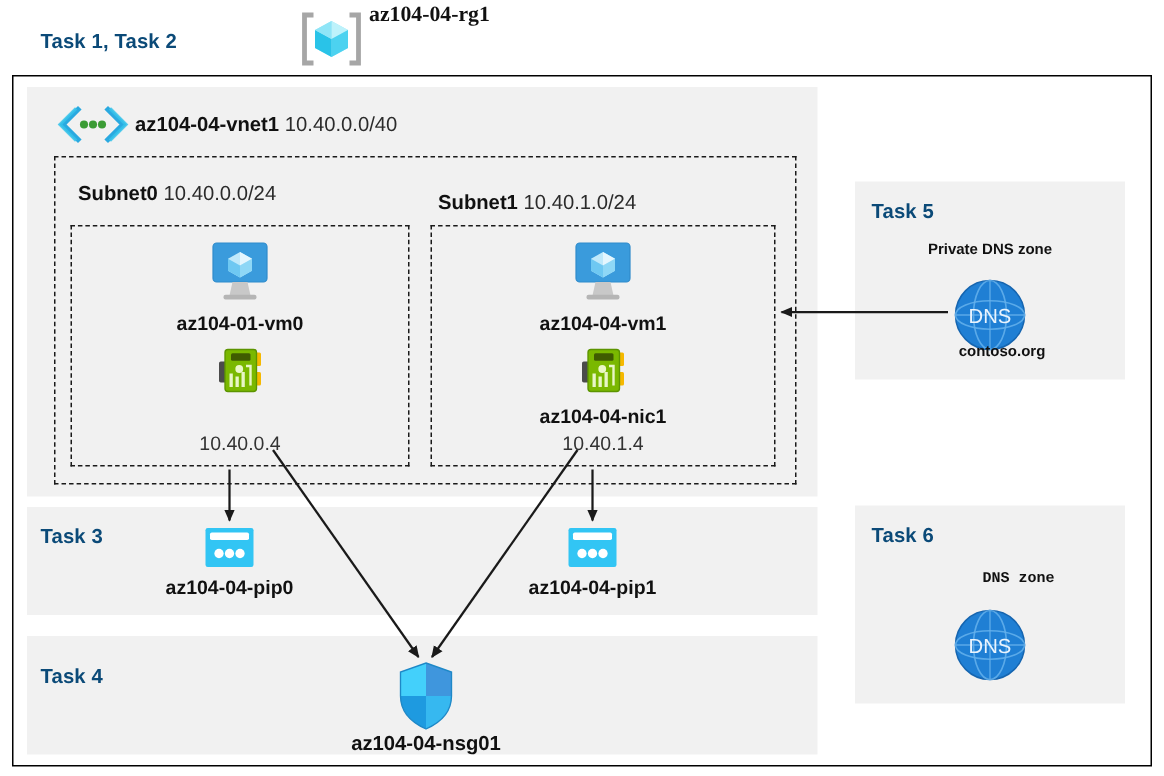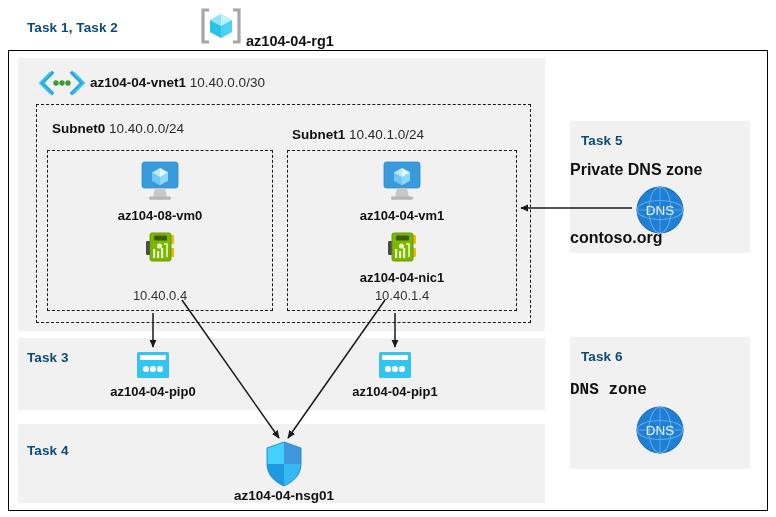--- a/index.html
+++ b/index.html
@@ -28,22 +28,22 @@
   
   .task-label{position:absolute;font-weight:bold;font-size:13.5px;color:#0b4a78;
               letter-spacing:.1px;white-space:nowrap;}
   .node-label{position:absolute;text-align:center;white-space:nowrap;
               font-size:13px;font-weight:bold;color:#111;}
   .node-sub{position:absolute;text-align:center;white-space:nowrap;
             font-size:13px;color:#333;font-weight:normal;}
   .hdr{position:absolute;white-space:nowrap;font-size:13.5px;color:#111;}
   .hdr b{font-weight:bold;text-align:center;}
   .hdr .cidr{font-weight:normal;color:#2b2b2b;}
-  .big-bold{position:absolute;font-weight:bold;font-size:16px;color:#111;
-            white-space:nowrap;}
+  .big-bold{position:absolute;font-weight:bold;font-size:10px;color:#111;
+            text-align:center;white-space:nowrap;}
 
   
   .icon{position:absolute;}
   svg{display:block;overflow:visible;}
   #arrows{position:absolute;left:0;top:0;width:776px;height:517px;
           pointer-events:none;}
 </style>
 </head>
 <body>
 
@@ -56,40 +56,40 @@
       <path d="M10 3 L4 3 L4 35 L10 35" fill="none" stroke="#a6a6a6" stroke-width="3.2"></path>
       <path d="M34 3 L40 3 L40 35 L34 35" fill="none" stroke="#a6a6a6" stroke-width="3.2"></path>
       <polygon points="22,7 33,13 33,25 22,31 11,25 11,13" fill="#9fe9f8"></polygon>
       <polygon points="22,7 33,13 22,19" fill="#bdf2fb"></polygon>
       <polygon points="22,19 33,13 33,25 22,31" fill="#4cd2f0"></polygon>
       <polygon points="22,19 11,13 11,25 22,31" fill="#29c3e8"></polygon>
       <polygon points="22,7 11,13 22,19" fill="#8fe5f7"></polygon>
     </svg>
   </div>
 
-  <div class="big-bold" style="left:246px;top:33px;text-align:left;font-size:14.5px;">az104-04-rg1</div>
+  <div class="big-bold" style="left:246px;top:2px;text-align:left;font-size:14.5px;font-family:Liberation Serif, serif;">az104-04-rg1</div>
 
   <div class="rg-frame"></div>
 
   <div class="vnet-box"></div>
 
   <div class="icon" style="left:38px;top:70px;">
     <svg width="48" height="26" viewBox="0 0 48 26">
       <path d="M14 3 L4 13 L14 23" fill="none" stroke="#2aa9e0" stroke-width="3.4" stroke-linecap="square" stroke-linejoin="miter"></path>
       <path d="M12 3 L2 13 L12 23" fill="none" stroke="#36c3ea" stroke-width="2.2" stroke-linecap="square" opacity="0.85"></path>
       <path d="M34 3 L44 13 L34 23" fill="none" stroke="#2aa9e0" stroke-width="3.4" stroke-linecap="square" stroke-linejoin="miter"></path>
       <path d="M36 3 L46 13 L36 23" fill="none" stroke="#36c3ea" stroke-width="2.2" stroke-linecap="square" opacity="0.85"></path>
       <circle cx="18" cy="13" r="2.7" fill="#3b9c35"></circle>
       <circle cx="24" cy="13" r="2.7" fill="#3b9c35"></circle>
       <circle cx="30" cy="13" r="2.7" fill="#3b9c35"></circle>
     </svg>
   </div>
 
   <div class="hdr" style="left:90px;top:75px;">
-    <b>az104-04-vnet1</b><span>&nbsp;</span><span class="cidr">10.40.0.0/30</span>
+    <b>az104-04-vnet1</b><span>&nbsp;</span><span class="cidr">10.40.0.0/40</span>
   </div>
 
   <div class="vnet-inner"></div>
 
   <div class="hdr" style="left:52px;top:121px;">
     <b>Subnet0</b><span>&nbsp;</span><span class="cidr">10.40.0.0/24</span>
   </div>
   <div class="subnet" id="subnet0-box"></div>
 
   <div class="icon" style="left:136px;top:160px;">
@@ -97,21 +97,21 @@
       <rect x="6" y="2" width="36" height="26" rx="2.5" fill="#3a9bdc"></rect>
       <rect x="6" y="2" width="36" height="26" rx="2.5" fill="none" stroke="#2f8bcb" stroke-width="0.8"></rect>
       <polygon points="24,8 32,12.5 32,20.5 24,25 16,20.5 16,12.5" fill="#bfe9fb"></polygon>
       <polygon points="24,8 32,12.5 24,17" fill="#e4f6fe"></polygon>
       <polygon points="24,17 32,12.5 32,20.5 24,25" fill="#8ed7f6"></polygon>
       <polygon points="24,17 16,12.5 16,20.5 24,25" fill="#6ec8f2"></polygon>
       <path d="M19 28 L29 28 L31 37 L17 37 Z" fill="#c8c8c8"></path>
       <rect x="13" y="36.5" width="22" height="3.2" rx="1.4" fill="#b5b5b5"></rect>
     </svg>
   </div>
-  <div class="node-label" style="left:100px;top:208px;width:120px;">az104-08-vm0</div>
+  <div class="node-label" style="left:100px;top:208px;width:120px;">az104-01-vm0</div>
 
   <div class="icon" style="left:140px;top:230px;">
     <svg width="40" height="38" viewBox="0 0 40 38">
       <rect x="6" y="11" width="5" height="14" rx="1.2" fill="#4b4b4b"></rect>
       <rect x="29" y="5" width="5" height="9" rx="1" fill="#f5b800"></rect>
       <rect x="29" y="18" width="5" height="9" rx="1" fill="#f5b800"></rect>
       <rect x="10" y="3" width="21" height="28" rx="2" fill="#7ab800"></rect>
       <rect x="10" y="3" width="21" height="28" rx="2" fill="none" stroke="#5c9400" stroke-width="0.9"></rect>
       <rect x="14" y="5.5" width="13" height="5" rx="1" fill="#3f5c00"></rect>
       <circle cx="19.5" cy="16" r="2.6" fill="#eaf7c8"></circle>

